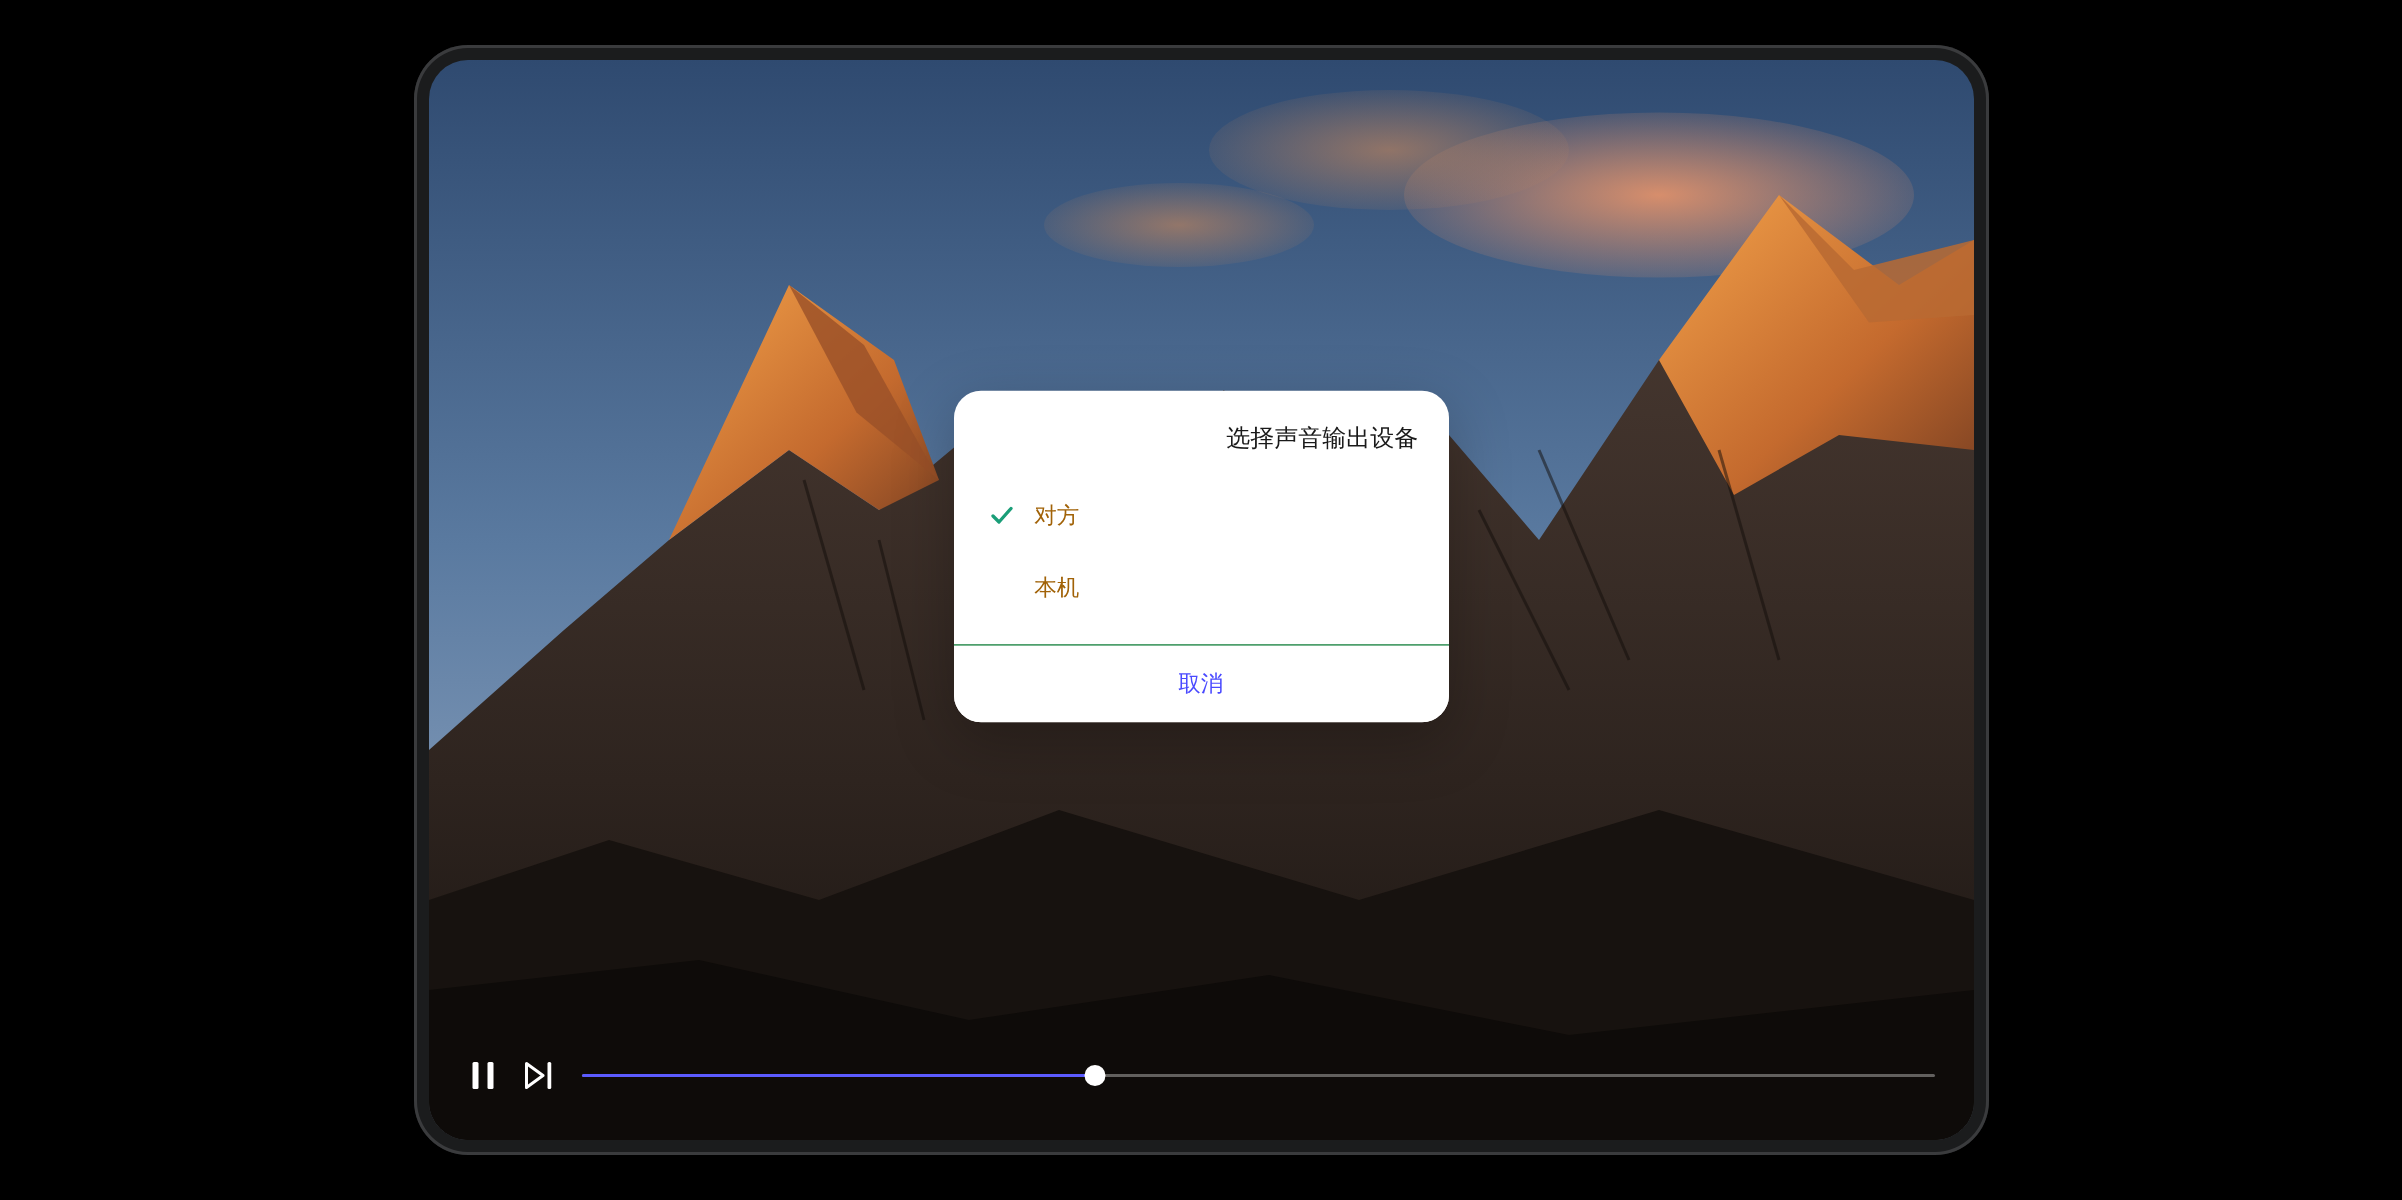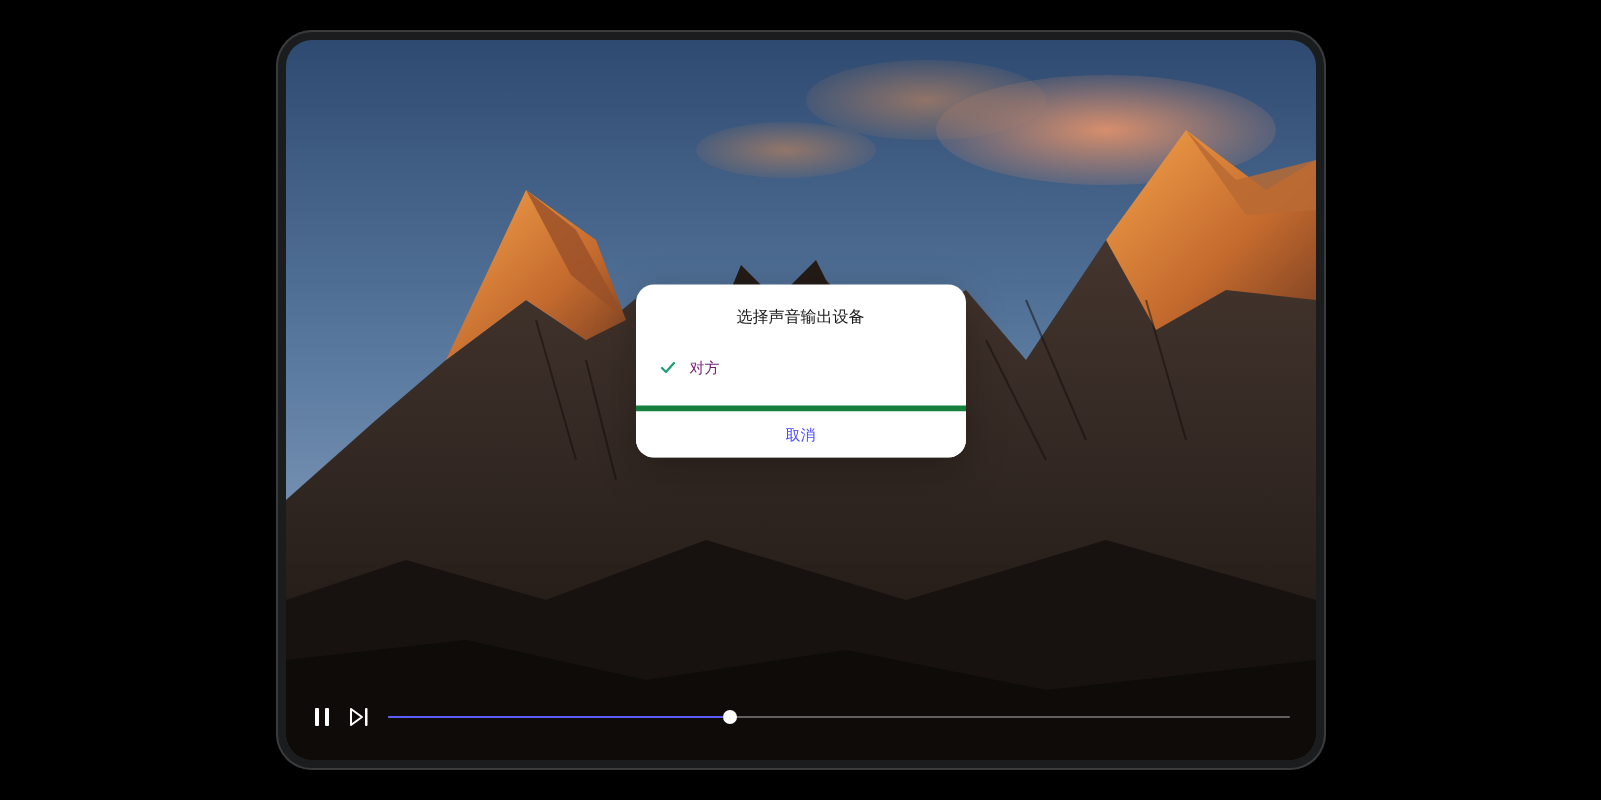--- a/index.html
+++ b/index.html
@@ -88,21 +88,21 @@
       left: 50%;
       top: 46%;
       transform: translate(-50%, -50%);
       width: 330px;
       background: #fff;
       border-radius: 18px;
       box-shadow: 0 12px 40px rgba(0,0,0,0.25);
       overflow: hidden;
     }
     .dialog-title {
-      text-align: center;
+      text-align: right;
       font-size: 16px;
       color: #1a1a1a;
       padding: 22px 20px 8px 20px;
       font-weight: 500;
     }
     .option-list {
       padding: 8px 0 14px 0;
     }
     .option {
       display: flex;
@@ -117,25 +117,25 @@
       height: 20px;
       display: flex;
       align-items: center;
       justify-content: center;
       color: #1a9e78;
       flex-shrink: 0;
     }
     .option.unselected .check svg { opacity: 0; }
     .option .label {
       font-size: 15px;
-      color: #701a75;
+      color: #a16207;
     }
     .dialog-actions {
       display: flex;
-      border-top: 6px solid #15803d;
+      border-top: 1px solid #15803d;
       height: 52px;
     }
     .dialog-btn {
       flex: 1;
       display: flex;
       align-items: center;
       justify-content: center;
       font-size: 15px;
       color: #4a4aff;
       cursor: pointer;
@@ -230,20 +230,28 @@
       <div class="dialog-title">选择声音输出设备</div>
       <div class="option-list">
         <div class="option selected">
           <span class="check">
             <svg width="18" height="18" viewBox="0 0 18 18">
                 <path d="M3 9.5 L7 13.5 L15 4.5" fill="none" stroke="currentColor" stroke-width="2.2" stroke-linecap="round" stroke-linejoin="round"></path>
               </svg>
           </span>
           <span class="label">对方</span>
         </div>
+        <div class="option unselected">
+          <span class="check">
+            <svg width="18" height="18" viewBox="0 0 18 18">
+                <path d="M3 9.5 L7 13.5 L15 4.5" fill="none" stroke="currentColor" stroke-width="2.2" stroke-linecap="round" stroke-linejoin="round"></path>
+              </svg>
+          </span>
+          <span class="label">本机</span>
+        </div>
       </div>
       <div class="dialog-actions">
         <div class="dialog-btn">取消</div>
       </div>
     </div>
 
   </div>
 </div>
 
 </body></html>

